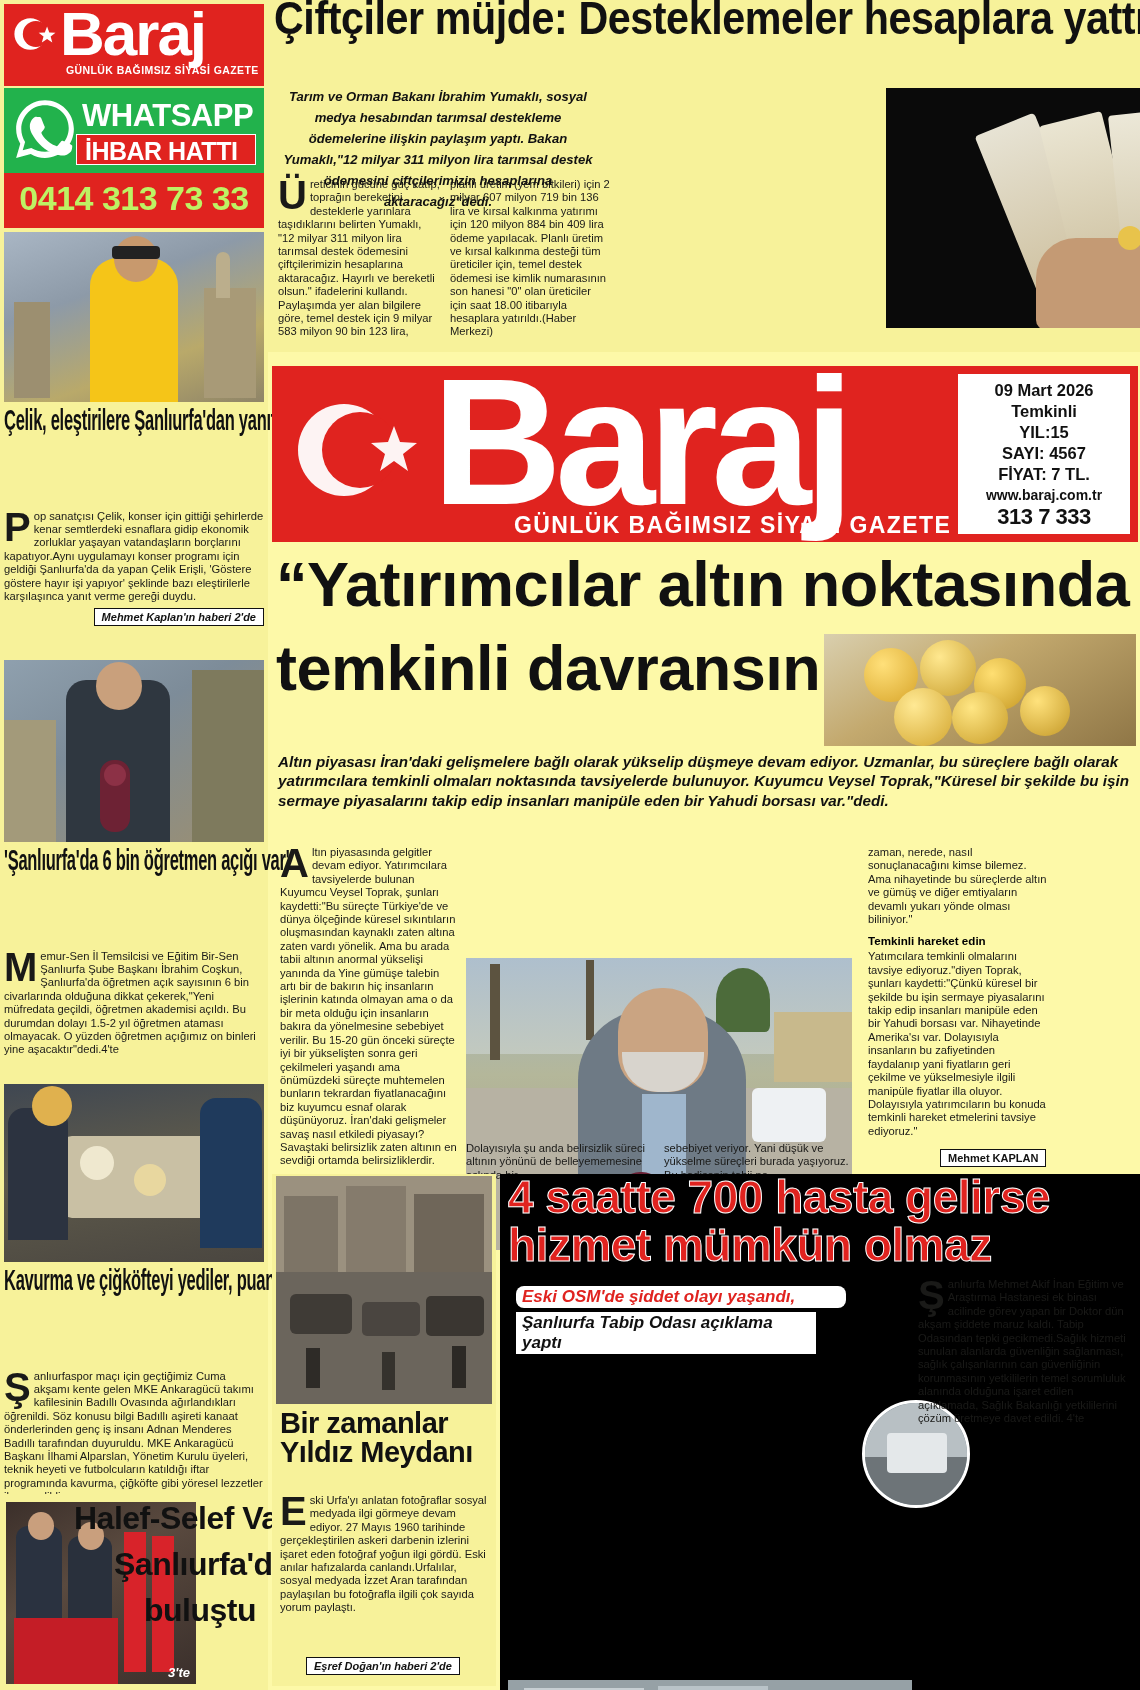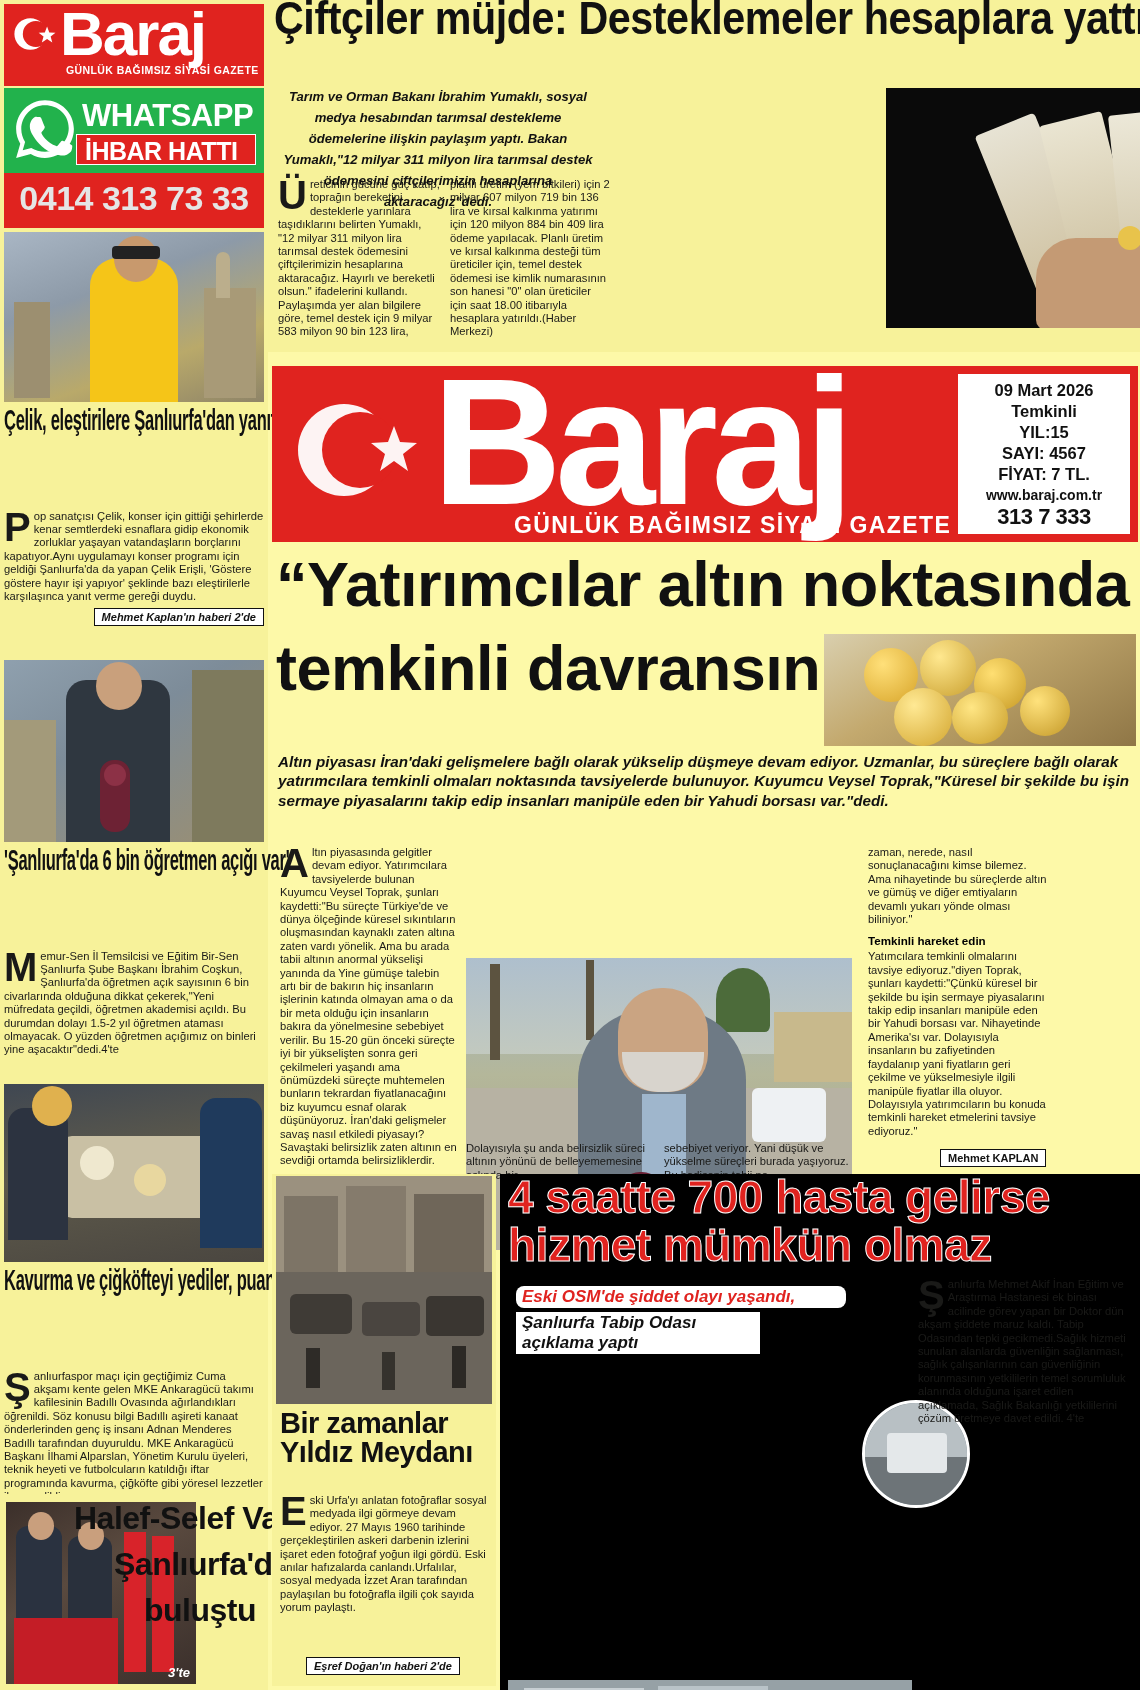--- a/index.html
+++ b/index.html
@@ -73,21 +73,21 @@
     position: absolute; left: 62px; top: 60px;
     font-size: 10.5px; font-weight: bold; color: #fff; letter-spacing: 0.4px;
   }
 
   #wa-box { left: 4px; top: 88px; width: 260px; height: 85px; background: #22b24c; }
   #wa-line1 { position: absolute; left: 78px; top: 10px; font-size: 31px; font-weight: bold; color: #fff; letter-spacing: -0.5px; }
   #wa-line2box { position: absolute; left: 72px; top: 46px; width: 180px; height: 31px; background: #e0231f; border:1px solid #fff;}
   #wa-line2 { position: absolute; left: 8px; top: 2px; font-size: 25px; font-weight: bold; color: #fff; letter-spacing: -0.5px; }
 
   #wa-phonebar { left: 4px; top: 173px; width: 260px; height: 55px; background: #e0231f; }
-  #wa-phone { position: absolute; left: 0; top: 6px; width: 260px; text-align: center; font-size: 34px; font-weight: bold; color: #e5e5e5; letter-spacing: -0.5px; }
+  #wa-phone { position: absolute; left: 0; top: 6px; width: 260px; text-align: center; font-size: 34px; font-weight: bold; color: #bef264; letter-spacing: -0.5px; }
 
   
   #top-banner { left: 268px; top: 0; width: 872px; height: 352px; background: #f7f29a; }
   #top-hl {
     position: absolute; left: 6px; top: -4px; width: 880px;
     font-size: 47px;
   }
   #top-lede {
     position: absolute; left: 14px; top: 86px; width: 312px;
     font-size: 13.1px; line-height: 21px; font-weight: bold; font-style: italic; color: #111; text-align: center;
@@ -125,21 +125,21 @@
   #bz-panel { left: 272px; top: 1174px; width: 224px; height: 512px; background: #f7f29a; }
   #bz-photo { position: absolute; left: 4px; top: 2px; width: 216px; height: 228px; }
   #bz-hl { position: absolute; left: 8px; top: 236px; width: 216px; font-size: 29px; }
   #bz-body { position: absolute; left: 8px; top: 320px; width: 210px; }
   #bz-byline { position: absolute; left: 34px; top: 482px; }
 
   #hs-panel { left: 500px; top: 1174px; width: 640px; height: 516px; background: #000000; }
   #hs-photo { left: 508px; top: 1276px; width: 404px; height: 236px; }
   #hs-body { position: absolute; left: 918px; top: 1278px; width: 216px; }
   #hs-cap1 { position: absolute; left: 516px; top: 1286px; width: 330px; font-size: 17px; font-weight: bold; font-style: italic; color: #e0231f; background: #ffffff; padding: 1px 6px; border-radius: 8px; }
-  #hs-cap2 { position: absolute; left: 516px; top: 1312px; width: 244px; font-size: 17px; font-weight: bold; font-style: italic; color: #111; background: #fff; padding: 1px 6px; }
+  #hs-cap2 { position: absolute; left: 516px; top: 1312px; width: 300px; font-size: 17px; font-weight: bold; font-style: italic; color: #111; background: #fff; padding: 1px 6px; }
   #hs-circle { position: absolute; left: 862px; top: 1400px; width: 108px; height: 108px; border-radius: 50%; border: 3px solid #fff; overflow: hidden; background: #7e8b93; }
 </style>
 </head>
 <body>
 
 <div class="page">
 
   <div id="left-rail" class="abs">
 
     <div id="masthead-small" class="abs">

